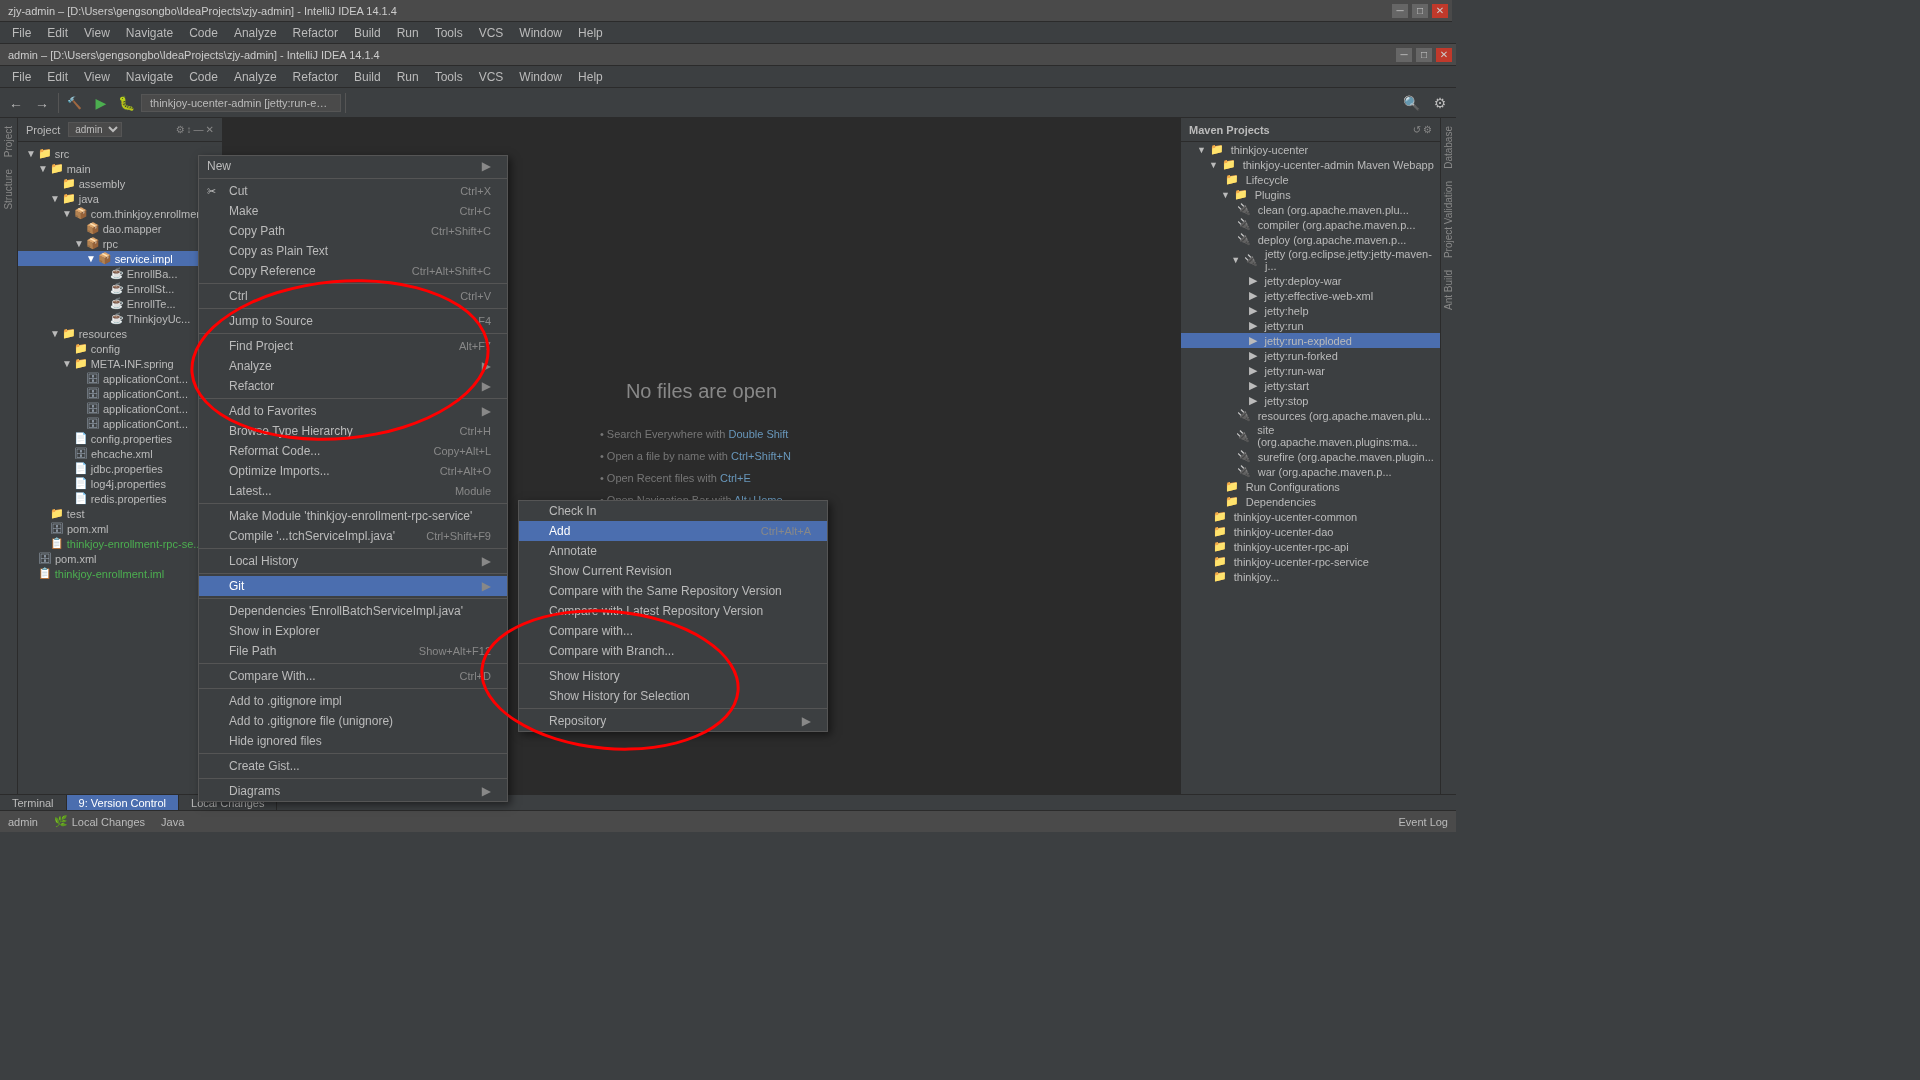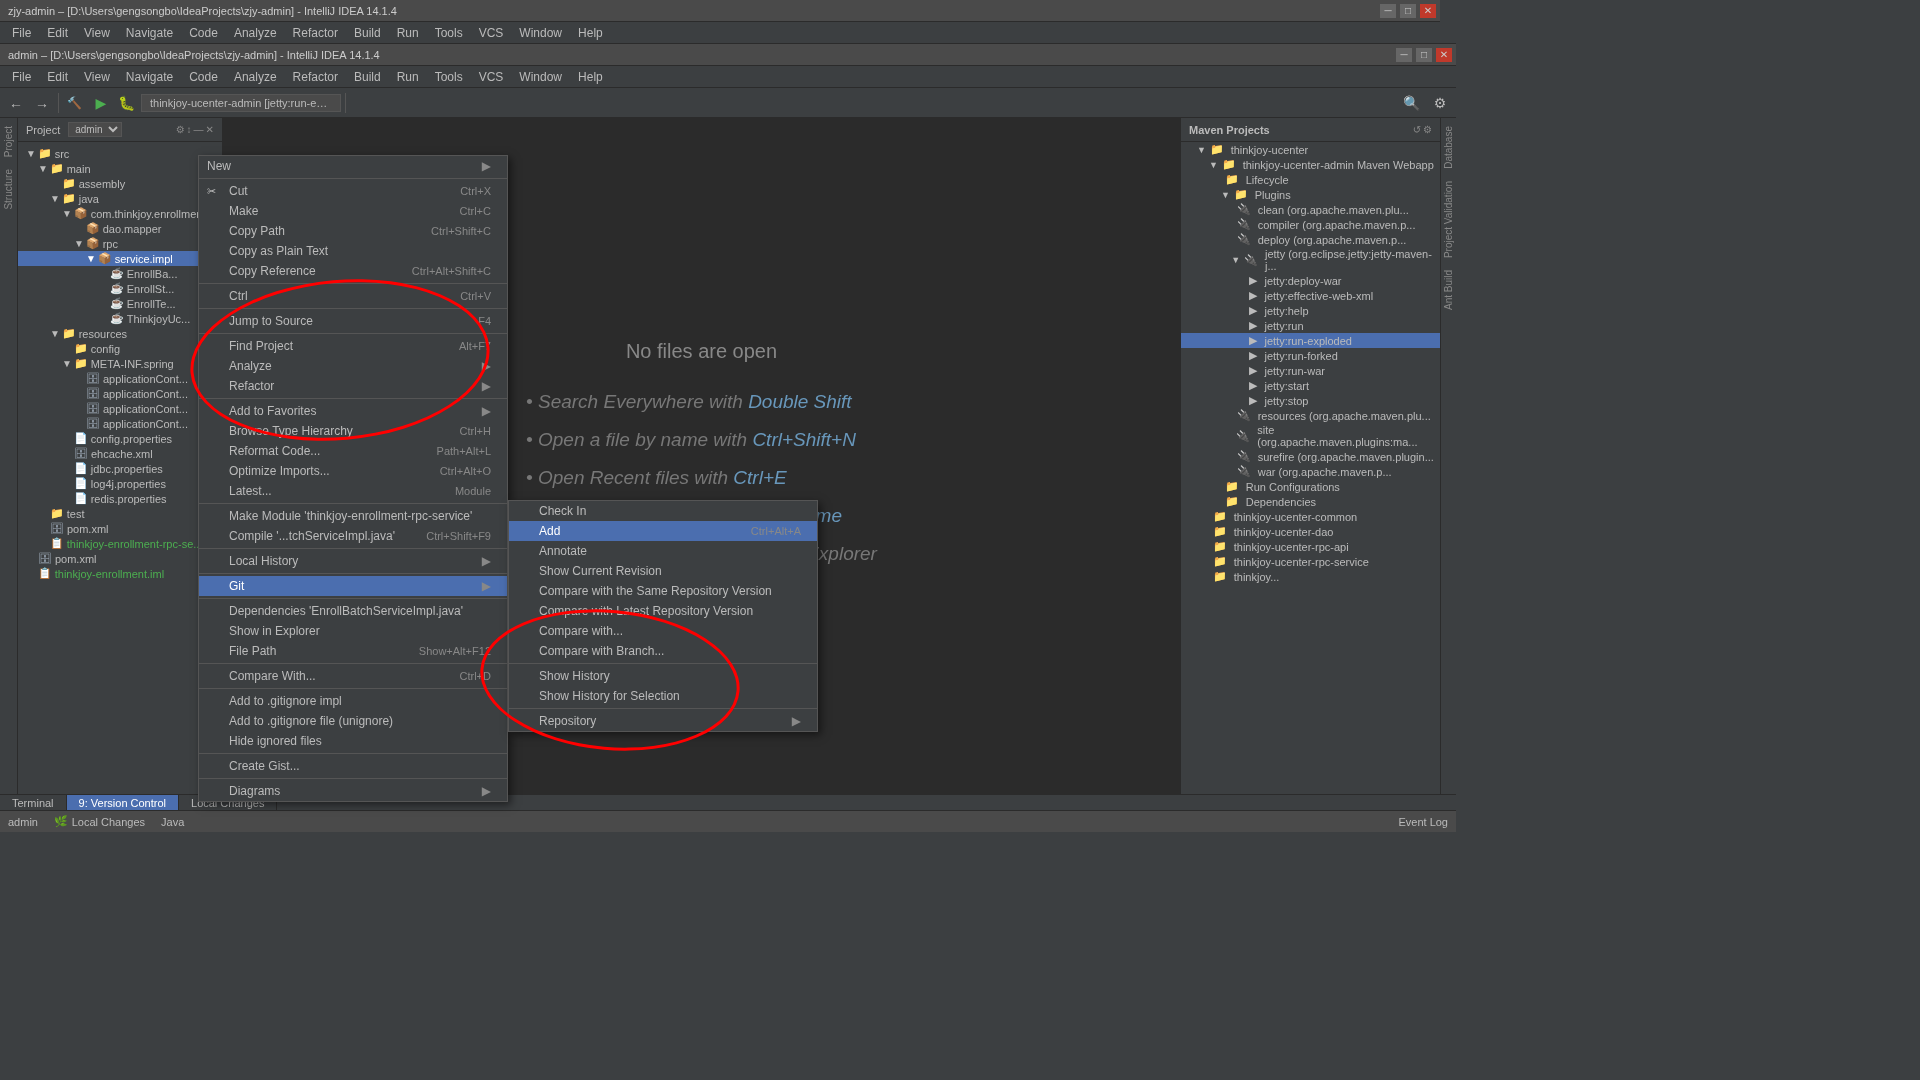--- a/index.html
+++ b/index.html
@@ -171,24 +171,23 @@
       color: #888;
       text-align: left;
     }
     .no-files-title {
       font-size: 20px;
       color: #888;
       margin-bottom: 20px;
       text-align: center;
     }
     .no-files-hint {
-      font-size: 19px;
+      font-size: 11px;
       line-height: 2;
       color: #777;
-      font-style: italic;
     }
     .no-files-hint a {
       color: #6897bb;
       text-decoration: none;
     }
 
     
     .right-panel {
       width: 260px;
       background: #3c3f41;
@@ -281,20 +280,21 @@
 
     
     .git-submenu {
       position: absolute;
       background: #3c3f41;
       border: 1px solid #555;
       box-shadow: 3px 3px 8px rgba(0,0,0,0.5);
       min-width: 300px;
       z-index: 101;
       font-size: 12px;
+      margin-left: 10px;
     }
 
     
     .annotation-circle {
       position: absolute;
       border: 3px solid red;
       border-radius: 50%;
       pointer-events: none;
       z-index: 200;
     }
@@ -331,21 +331,21 @@
     }
     .status-right {
       margin-left: auto;
       display: flex;
       gap: 16px;
     }
   </style>
 </head>
 <body>
 
-<div class="title-bar" style="position:absolute;top:0;left:0;right:16px;z-index:10;">
+<div class="title-bar" style="position:absolute;top:0;left:0;right:4px;z-index:10;">
   <span>zjy-admin – [D:\Users\gengsongbo\IdeaProjects\zjy-admin] - IntelliJ IDEA 14.1.4</span>
   <div class="title-bar-controls">
     <button class="title-btn">─</button>
     <button class="title-btn">□</button>
     <button class="title-btn" style="background:#c0392b;">✕</button>
   </div>
 </div>
 
 <div class="menu-bar" style="position:absolute;top:22px;left:0;right:0;z-index:10;">
   <span class="menu-item">File</span>
@@ -644,21 +644,21 @@
         <span style="width:16px;"></span>
         <span>Browse Type Hierarchy</span>
       </div>
     <span class="shortcut">Ctrl+H</span>
   </div>
   <div class="context-menu-item">
     <div class="item-left">
         <span style="width:16px;"></span>
         <span>Reformat Code...</span>
       </div>
-    <span class="shortcut">Path+Alt+L</span>
+    <span class="shortcut">Copy+Alt+L</span>
   </div>
   <div class="context-menu-item">
     <div class="item-left">
         <span style="width:16px;"></span>
         <span>Optimize Imports...</span>
       </div>
     <span class="shortcut">Ctrl+Alt+O</span>
   </div>
   <div class="context-menu-item">
     <div class="item-left">

